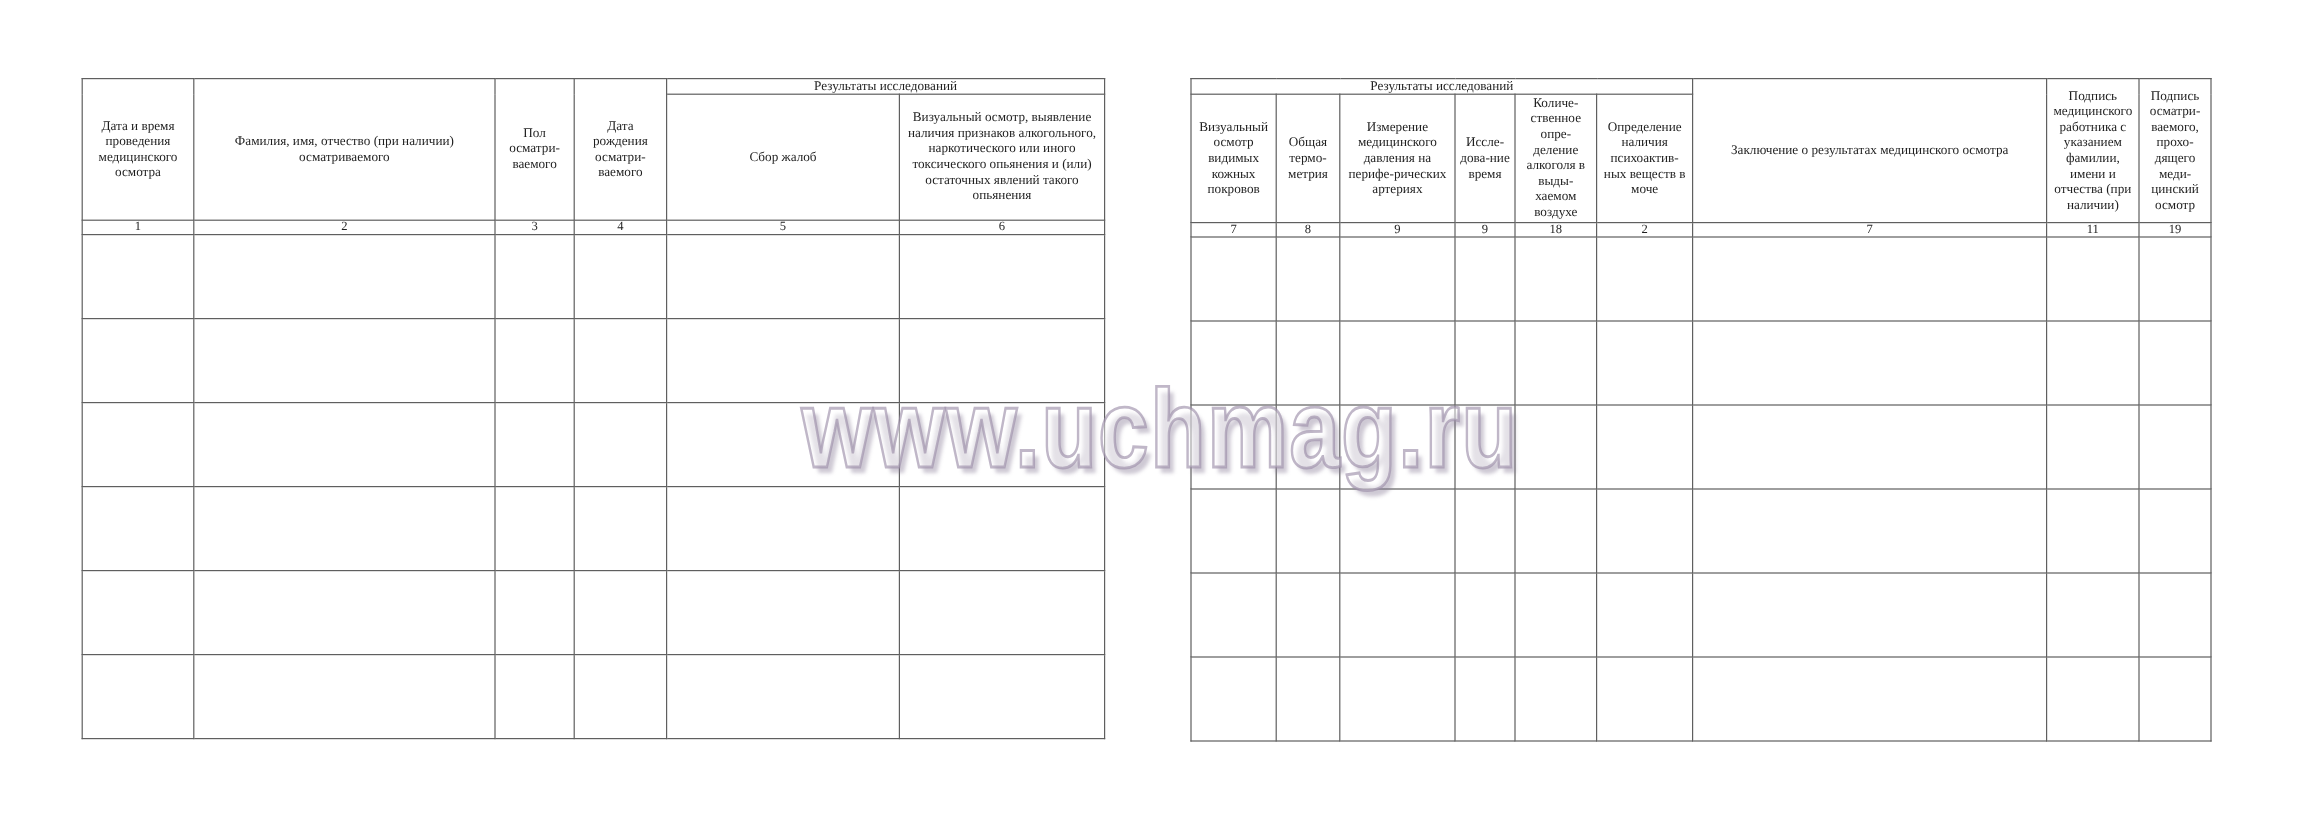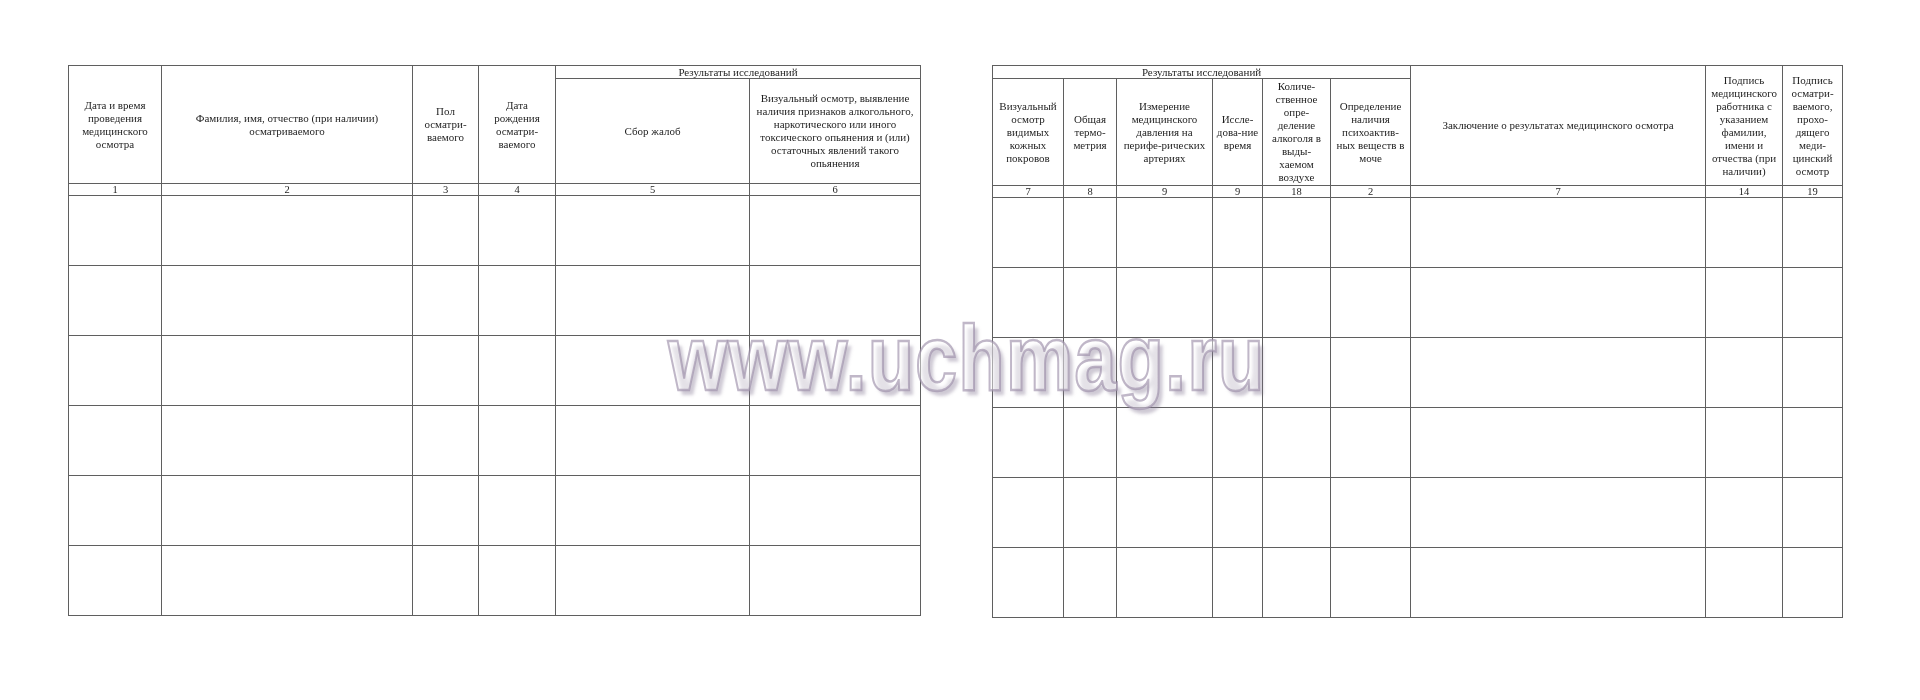--- a/index.html
+++ b/index.html
@@ -174,21 +174,21 @@
         <td>Определение наличия психоактив-ных веществ в моче</td>
       </tr>
       <tr class="r-nums">
         <td>7</td>
         <td>8</td>
         <td>9</td>
         <td>9</td>
         <td>18</td>
         <td>2</td>
         <td>7</td>
-        <td>14</td>
+        <td>11</td>
         <td>19</td>
       </tr>
     </tbody>
     <tbody class="fill">
         <tr>
           <td></td>
           <td></td>
           <td></td>
           <td></td>
           <td></td>

